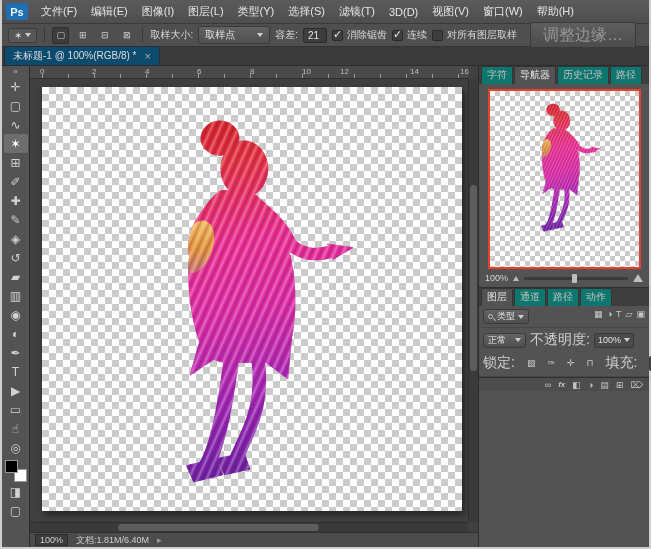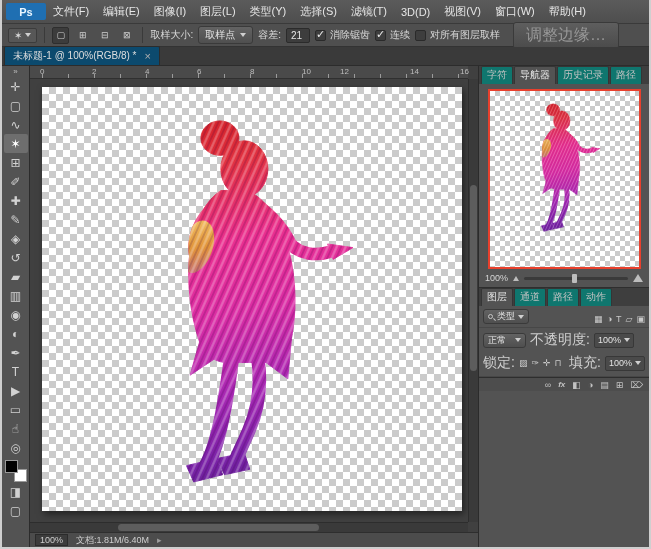--- a/index.html
+++ b/index.html
@@ -1,30 +1,30 @@
 <!DOCTYPE html>
 <html><head>
 <meta charset="utf-8">
 <style>
 *{box-sizing:border-box;margin:0;padding:0}
 html,body{width:651px;height:549px}
 body{font-family:"Liberation Sans","DejaVu Sans",sans-serif;font-size:11px;color:#dcdcdc;background:#8a8a8a;overflow:hidden}
 .app{width:651px;height:549px;display:flex;flex-direction:column;background:#535353;border-left:2px solid #cfcfcf;border-right:2px solid #cfcfcf;border-bottom:2px solid #cfcfcf}
 
 .menubar{height:24px;display:flex;align-items:center;background:linear-gradient(#5b5b5b,#4e4e4e);padding:0 4px;border-bottom:1px solid #3a3a3a;flex:0 0 auto}
-.pslogo{width:40px;height:17px;background:#1f6fb2;color:#eaf6ff;font-weight:bold;font-size:11px;display:flex;align-items:center;justify-content:center;border-radius:2px;}
+.pslogo{width:22px;height:17px;background:#1f6fb2;color:#eaf6ff;font-weight:bold;font-size:11px;display:flex;align-items:center;justify-content:center;border-radius:2px;margin-right:6px}
 .mi{padding:0 7px;font-size:11px;color:#e6e6e6;white-space:nowrap;cursor:default}
 
 .optionsbar{height:23px;display:flex;align-items:center;gap:5px;background:#4f4f4f;border-bottom:1px solid #333;padding:0 6px;flex:0 0 auto;font-size:10px}
 .toolpreset{display:flex;align-items:center;gap:3px;padding:1px 5px;border:1px solid #3c3c3c;border-radius:2px;background:#575757}
 .sep{width:1px;height:16px;background:#3a3a3a;margin:0 2px}
 .selmode{width:17px;height:17px;display:flex;align-items:center;justify-content:center;background:transparent;border:1px solid transparent;color:#cfcfcf;font-size:9px}
 .selmode.active{background:#3c3c3c;border-color:#2e2e2e;border-radius:2px}
 .lbl{color:#d8d8d8;white-space:nowrap}
-.dd{display:inline-flex;align-items:center;gap:5px;background:linear-gradient(#636363,#4f4f4f);border:1px solid #3a3a3a;border-radius:3px;padding:1px 6px;color:#e3e3e3;white-space:nowrap}
+.dd{display:inline-flex;align-items:center;gap:22px;background:linear-gradient(#636363,#4f4f4f);border:1px solid #3a3a3a;border-radius:3px;padding:1px 6px;color:#e3e3e3;white-space:nowrap}
 .arr{width:0;height:0;border-left:3px solid transparent;border-right:3px solid transparent;border-top:4px solid #d0d0d0}
 .inputbox{background:#3d3d3d;border:1px solid #2b2b2b;border-radius:2px;padding:1px 4px;min-width:24px;color:#e6e6e6;text-align:left}
 .cbwrap{display:inline-flex;align-items:center;gap:4px}
 .cb{width:11px;height:11px;background:#3e3e3e;border:1px solid #2a2a2a;border-radius:2px;position:relative;display:inline-block}
 .cb.checked::after{content:"✓";position:absolute;top:-3px;left:0;font-size:11px;color:#ececec}
 .refine{margin-left:8px;background:linear-gradient(#5e5e5e,#4b4b4b);border:1px solid #3a3a3a;border-radius:3px;color:#979797;font-size:16px;padding:2px 12px;white-space:nowrap}
 
 .tabbar{height:19px;background:#3a3a3a;display:flex;align-items:flex-end;border-bottom:1px solid #2c2c2c;flex:0 0 auto}
 .doctab{display:flex;align-items:center;gap:8px;background:#0c4a6e;border:1px solid #2c2c2c;border-bottom:none;border-radius:2px 2px 0 0;padding:2px 8px;font-size:10px;color:#dedede;margin-left:2px;white-space:nowrap}
 .closex{color:#b0b0b0;font-size:11px}
@@ -63,29 +63,29 @@
 .navpanel{background:#535353;border-bottom:1px solid #2e2e2e;padding:5px 0 4px;flex:0 0 auto}
 .navthumb{position:relative;width:153px;height:180px;margin:0 auto;border:2px solid #e8402d}
 .navfig{position:absolute;left:42px;top:9px;width:72px;height:135px}
 .navzoomrow{display:flex;align-items:center;gap:5px;padding:4px 6px 0;font-size:9px;color:#d5d5d5}
 .navslider{flex:1;height:3px;background:#3a3a3a;border-radius:2px;position:relative}
 .navsliderthumb{position:absolute;left:46%;top:-3px;width:5px;height:9px;background:#bdbdbd;border-radius:1px}
 .mtn{width:0;height:0;border-left:3px solid transparent;border-right:3px solid transparent;border-bottom:5px solid #bdbdbd}
 .mtn.l{border-left-width:5px;border-right-width:5px;border-bottom-width:8px}
 
 .layerspanel{flex:1;background:#535353;display:flex;flex-direction:column;min-height:0}
-.filterrow{display:flex;align-items:flex-end;gap:4px;padding:3px 4px;border-bottom:1px solid #474747}
+.filterrow{display:flex;align-items:flex-start;gap:4px;padding:3px 4px;border-bottom:1px solid #474747}
 .dd.small{padding:0 4px;font-size:9px;gap:3px;height:15px}
 .mag{width:5px;height:5px;border:1px solid #c5c5c5;border-radius:50%;position:relative;margin-right:1px}
 .mag::after{content:"";position:absolute;left:4px;top:4px;width:3px;height:1px;background:#c5c5c5;transform:rotate(45deg)}
 .ficons{display:flex;gap:4px;margin-left:auto;font-size:9px;color:#c9c9c9;align-items:center}
 .blendrow{display:flex;align-items:center;gap:4px;padding:3px 4px}
 .plbl{font-size:14px;color:#cfcfcf;white-space:nowrap}
 .valbox{display:inline-flex;align-items:center;gap:3px;background:#4a4a4a;border:1px solid #383838;border-radius:2px;padding:0 3px;font-size:9px;color:#e3e3e3;height:15px;white-space:nowrap}
-.lockrow{display:flex;align-items:center;gap:4px;padding:2px 4px 4px;border-bottom:1px solid #474747}
+.lockrow{display:flex;align-items:center;gap:12px;padding:2px 4px 4px;border-bottom:1px solid #474747}
 .licon{font-size:9px;color:#c9c9c9}
 .layerlist{flex:1;overflow:hidden;background:#4a4a4a}
 .lrow{display:flex;align-items:center;height:30px;border-bottom:1px solid #484848;background:#535353}
 .lrow.selected{background:#4e5b68}
 .eyecell{width:20px;height:100%;border-right:1px solid #464646;display:flex;align-items:center;justify-content:center}
 .eye{width:11px;height:7px;border:1px solid #d5d5d5;border-radius:50%;position:relative}
 .eye::after{content:"";position:absolute;left:3px;top:1px;width:3px;height:3px;border-radius:50%;background:#d5d5d5}
 .lthumb{width:26px;height:22px;margin-left:6px;border:1px solid #2e2e2e;position:relative;flex:0 0 auto}
 .lthumb.black{background:#000}
 .lthumb svg{position:absolute;left:7px;top:1px;width:11px;height:19px}

